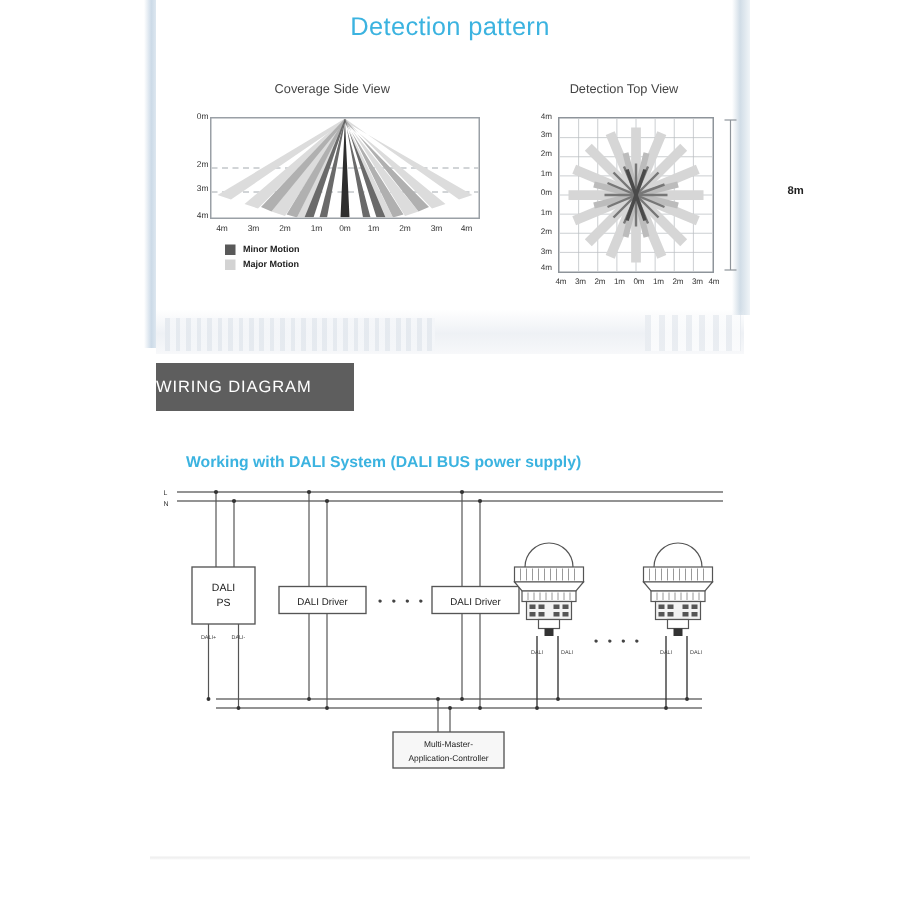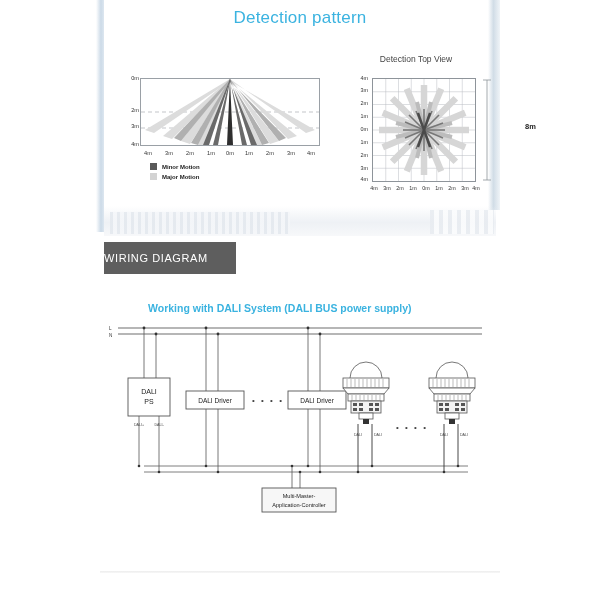--- a/index.html
+++ b/index.html
@@ -88,21 +88,21 @@
     position:absolute; left:104px; top:242px; width:132px; height:32px;
     background:#5e5e5e; color:#ffffff;
     font-size:11px; letter-spacing:.6px;
     display:flex; align-items:center; 
     box-sizing:border-box;
     text-align:right;
   }
 
   #wiring-title{
     position:absolute; left:124px; top:302px;
-    font-size:10.5px; font-weight:bold; color:#3BB3E0;margin-left:24px;
+    font-size:10.5px; font-weight:bold; color:#3BB3E0;
   }
 
   #wiring-canvas{ position:absolute; left:100px; top:320px; width:400px; height:210px; }
 
   #bottom-rule{
     position:absolute; left:100px; top:571px; width:400px; height:2px;
     background:linear-gradient(to bottom,#ededed,#f7f7f7);
   }
 
   .box-label{ font-size:4.6px; fill:#333; font-family:"Liberation Sans", sans-serif;}
@@ -110,20 +110,21 @@
 </head>
 <body>
 
 <div id="band-left"></div>
 <div id="band-right"></div>
 
 <div id="detection-panel">
 
   <div id="detection-title">Detection pattern</div>
 
+  <div class="chart-caption" id="side-caption">Coverage Side View</div>
 
   <div id="side-view-wrap">
 
     <div class="side-ylab" style="top:29px;">0m</div>
     <div class="side-ylab" style="top:61px;">2m</div>
     <div class="side-ylab" style="top:77px;">3m</div>
     <div class="side-ylab" style="top:95px;">4m</div>
 
     <div id="side-plot">
       <svg width="178" height="66" viewBox="0 0 178 66">

